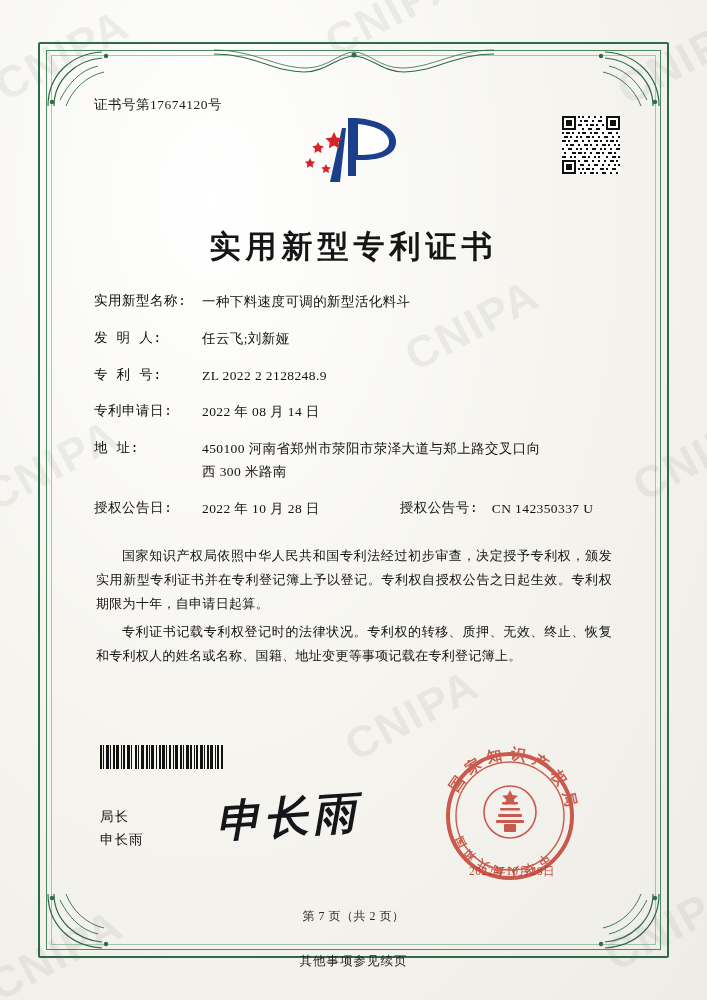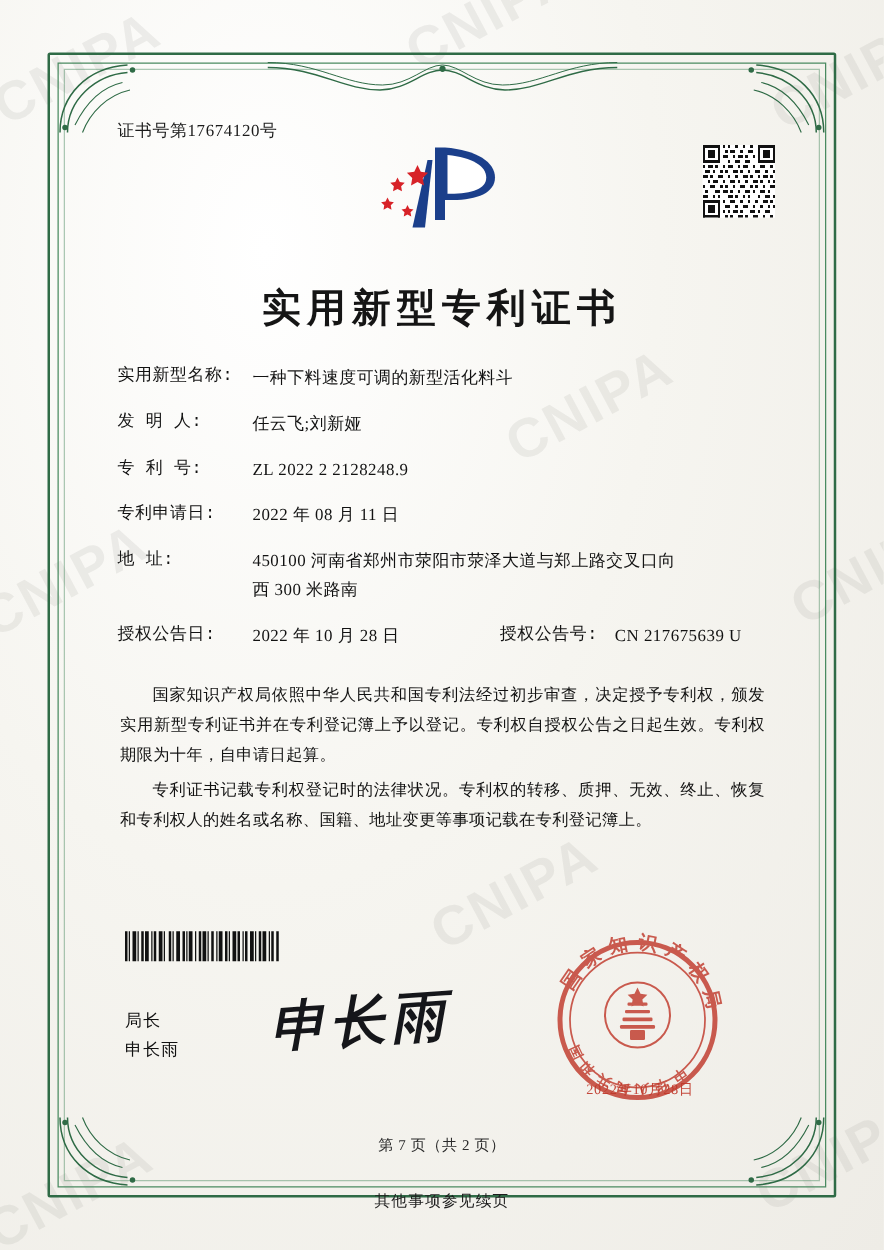--- a/index.html
+++ b/index.html
@@ -471,35 +471,35 @@
     <div class="field">
       <div class="f-label">发 明 人:</div>
       <div class="f-value">任云飞;刘新娅</div>
     </div>
     <div class="field">
       <div class="f-label">专 利 号:</div>
       <div class="f-value mono-num">ZL 2022 2 2128248.9</div>
     </div>
     <div class="field">
       <div class="f-label">专利申请日:</div>
-      <div class="f-value">2022 年 08 月 11 日</div>
+      <div class="f-value">2022 年 08 月 14 日</div>
     </div>
     <div class="field">
       <div class="f-label">地        址:</div>
       <div style="flex:1 1 auto;">
         <div class="f-value">450100 河南省郑州市荥阳市荥泽大道与郑上路交叉口向</div>
         <div class="f-value f-value-2">西 300 米路南</div>
       </div>
     </div>
     <div class="field field-pair">
       <div class="f-label">授权公告日:</div>
       <div class="f-value" style="flex:0 0 auto;">2022 年 10 月 28 日</div>
       <div class="pair-right">
         <div class="f-label">授权公告号:</div>
-        <div class="f-value">CN 217675639 U</div>
+        <div class="f-value">CN 142350337 U</div>
       </div>
     </div>
   </div>
 
   <div class="paragraphs">
     <p>国家知识产权局依照中华人民共和国专利法经过初步审查，决定授予专利权，颁发实用新型专利证书并在专利登记簿上予以登记。专利权自授权公告之日起生效。专利权期限为十年，自申请日起算。</p>
     <p>专利证书记载专利权登记时的法律状况。专利权的转移、质押、无效、终止、恢复和专利权人的姓名或名称、国籍、地址变更等事项记载在专利登记簿上。</p>
   </div>
 
   <div class="barcode">

